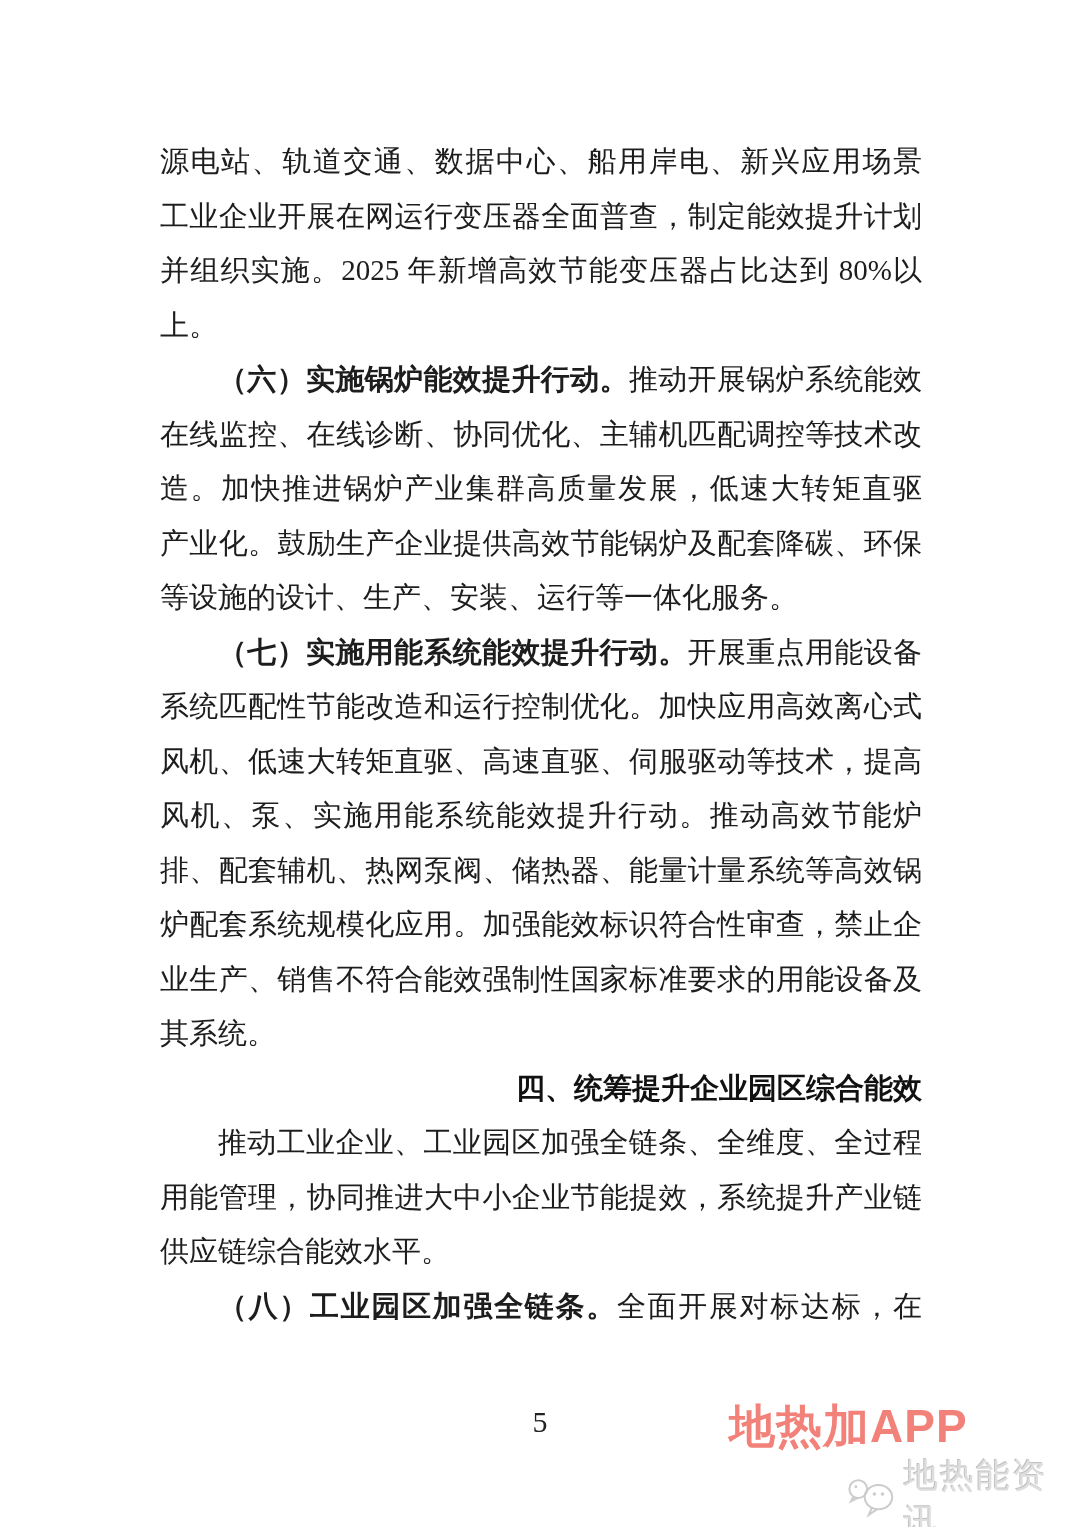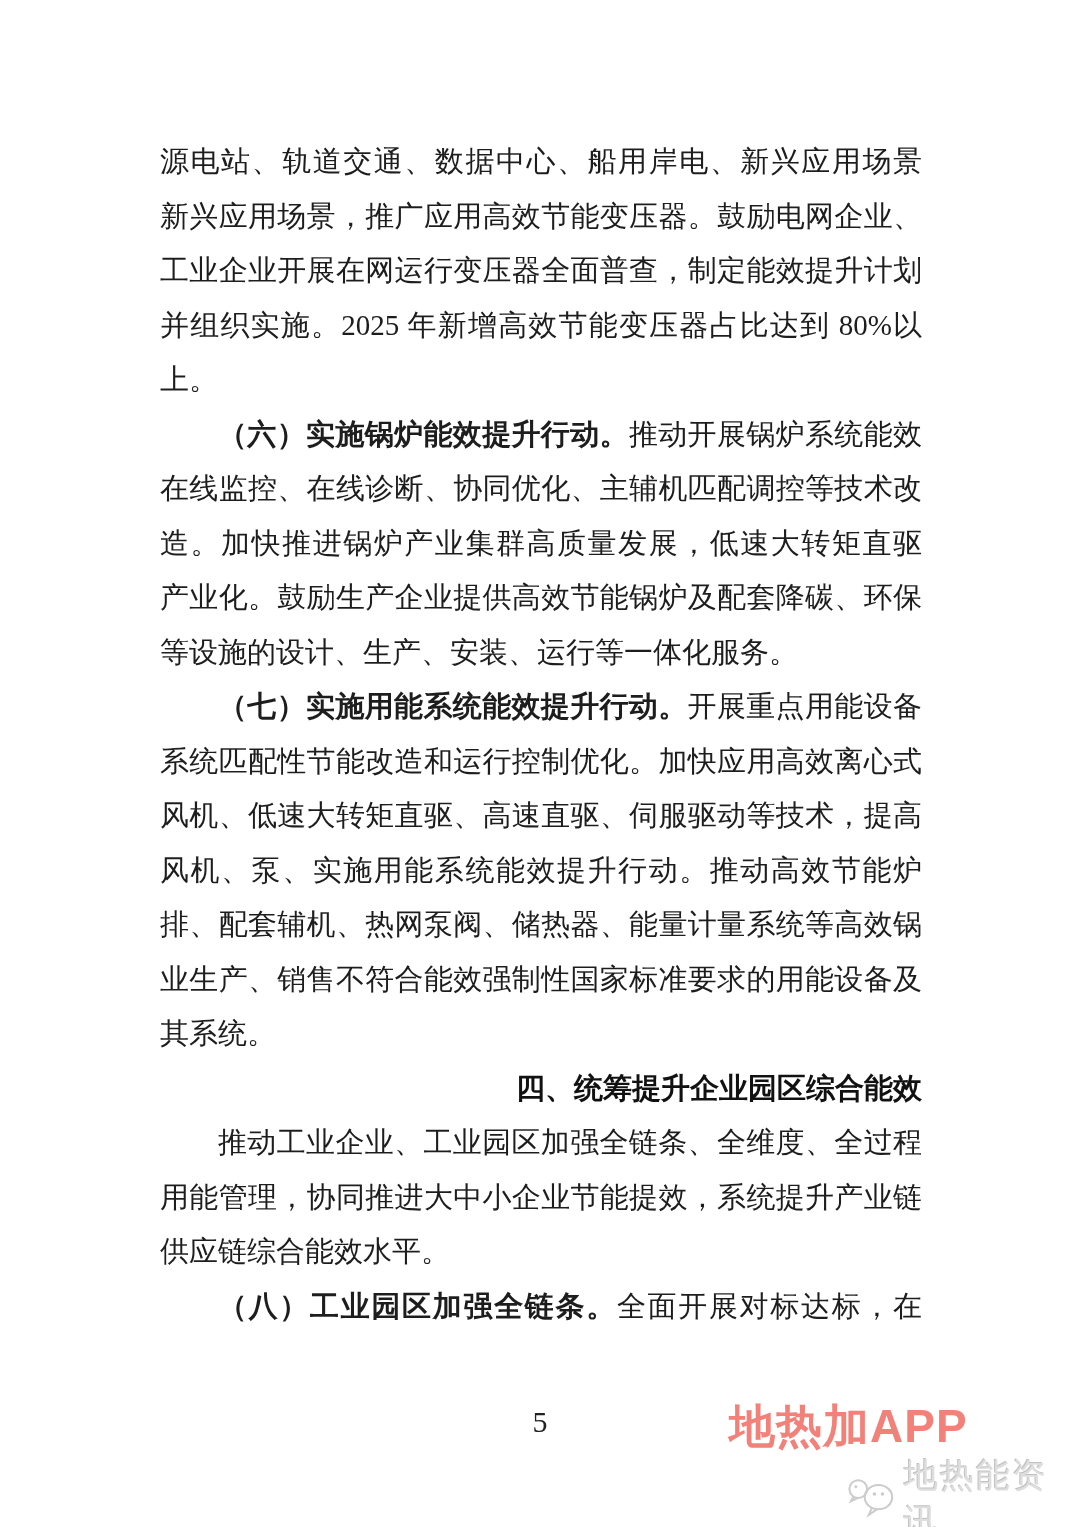--- a/index.html
+++ b/index.html
@@ -83,38 +83,38 @@
   .wm-icon { display: inline-flex; }
 </style>
 </head>
 <body>
 
 <div class="page">
 
   <main class="doc" style="color: rgb(29, 29, 29);">
       <div class="para">
         <div class="line fill"><span class="run">源电站、轨道交通、数据中心、船用岸电、新兴应用场景</span></div>
-        <div class="line fill"><span class="run">新兴应用场景，推广应用高效节能变压器。鼓励电网企业、</span></div>
         <div class="line fill"><span class="run">工业企业开展在网运行变压器全面普查，制定能效提升计划</span></div>
         <div class="line fill"><span class="run">并组织实施。2025 年新增高效节能变压器占比达到 80%以</span></div>
         <div class="line"><span class="run">上。</span></div>
       </div>
       <div class="para">
         <div class="line fill indent"><span class="run bold">（六）实施锅炉能效提升行动。</span><span class="run">推动开展锅炉系统能效</span></div>
         <div class="line fill"><span class="run">在线监控、在线诊断、协同优化、主辅机匹配调控等技术改</span></div>
         <div class="line fill"><span class="run">造。加快推进锅炉产业集群高质量发展，低速大转矩直驱</span></div>
         <div class="line fill"><span class="run">产业化。鼓励生产企业提供高效节能锅炉及配套降碳、环保</span></div>
         <div class="line"><span class="run">等设施的设计、生产、安装、运行等一体化服务。</span></div>
       </div>
       <div class="para">
         <div class="line fill indent"><span class="run bold">（七）实施用能系统能效提升行动。</span><span class="run">开展重点用能设备</span></div>
         <div class="line fill"><span class="run">系统匹配性节能改造和运行控制优化。加快应用高效离心式</span></div>
         <div class="line fill"><span class="run">风机、低速大转矩直驱、高速直驱、伺服驱动等技术，提高</span></div>
         <div class="line fill"><span class="run">风机、泵、实施用能系统能效提升行动。推动高效节能炉</span></div>
         <div class="line fill"><span class="run">排、配套辅机、热网泵阀、储热器、能量计量系统等高效锅</span></div>
+        <div class="line fill"><span class="run">炉配套系统规模化应用。加强能效标识符合性审查，禁止企</span></div>
         <div class="line fill"><span class="run">业生产、销售不符合能效强制性国家标准要求的用能设备及</span></div>
         <div class="line"><span class="run">其系统。</span></div>
       </div>
       <div class="para heading">
         <div class="line indent"><span class="run bold">四、统筹提升企业园区综合能效</span></div>
       </div>
       <div class="para">
         <div class="line fill indent"><span class="run">推动工业企业、工业园区加强全链条、全维度、全过程</span></div>
         <div class="line fill"><span class="run">用能管理，协同推进大中小企业节能提效，系统提升产业链</span></div>
         <div class="line"><span class="run">供应链综合能效水平。</span></div>

